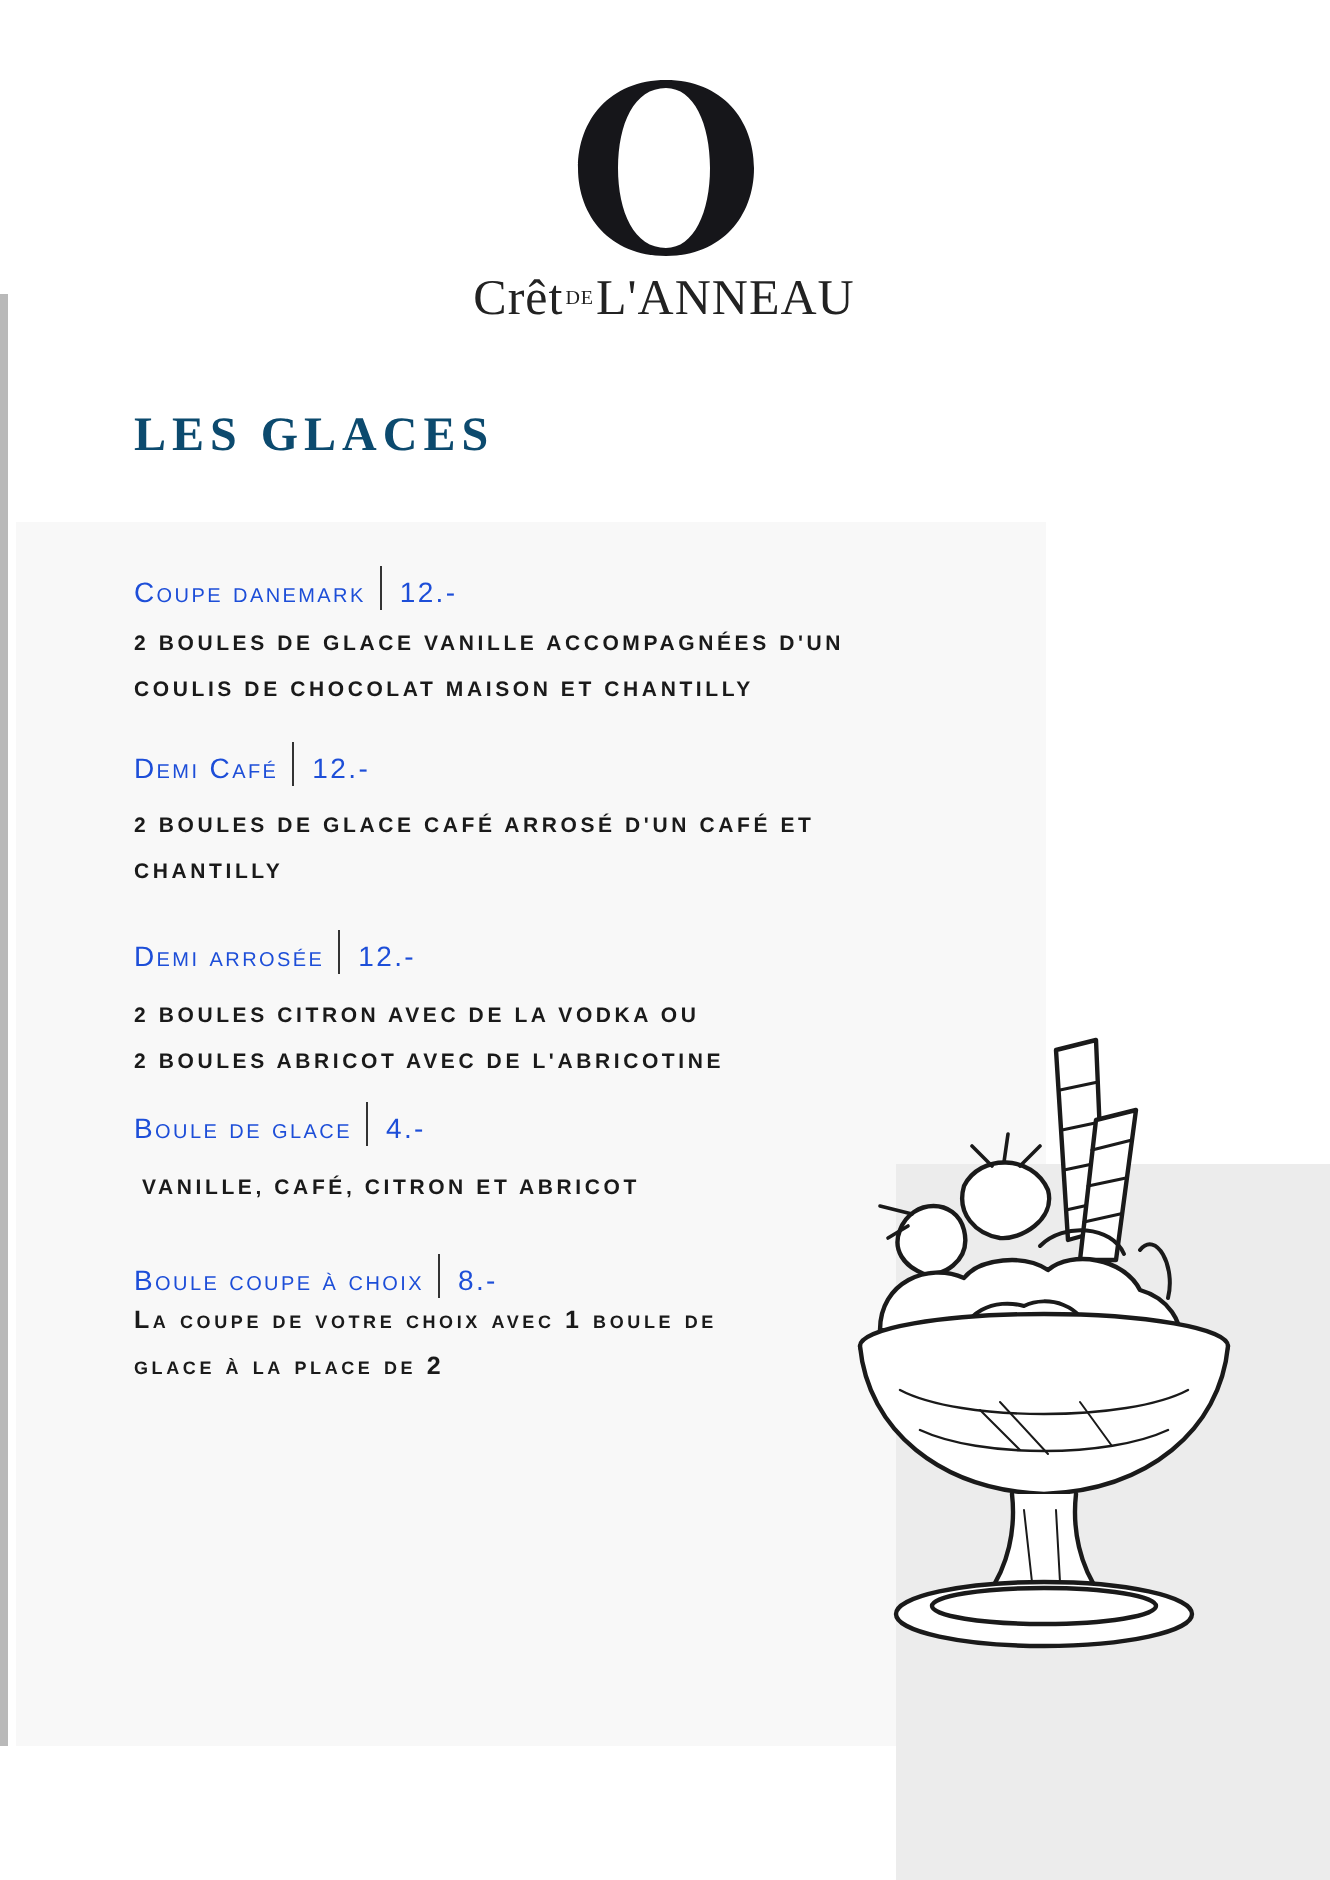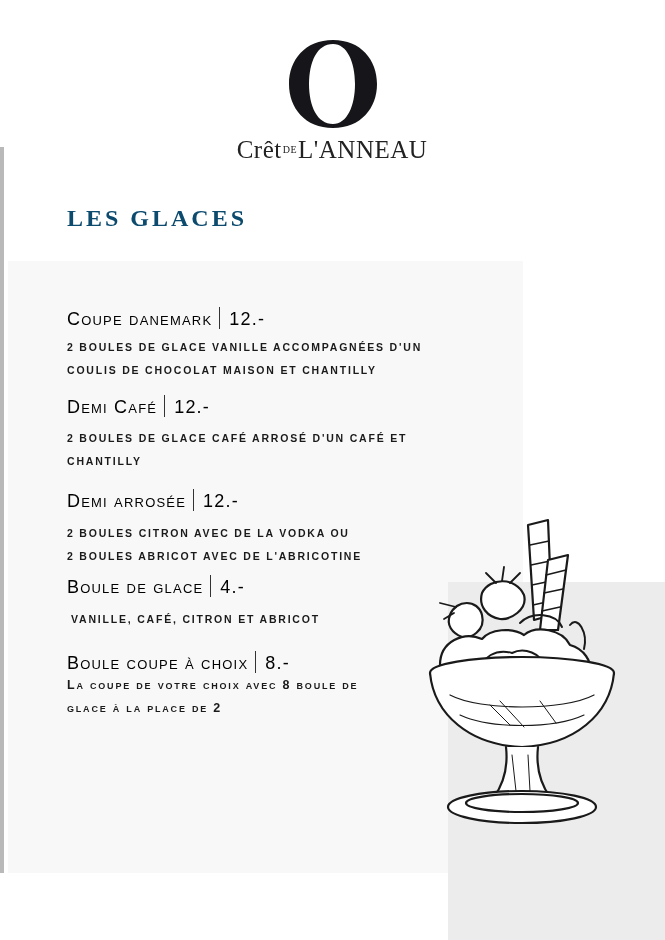--- a/index.html
+++ b/index.html
@@ -22,21 +22,21 @@
   .brand .de { font-size: 10px; vertical-align: 5px; margin: 0 1px; }
 
   .title {
     position: absolute; left: 67px; top: 205px;
     font-family: "Liberation Serif", serif; font-weight: bold; font-size: 24px;
     letter-spacing: 3px; color: #0c4a6e;
   }
 
   .item { position: absolute; left: 67px; }
   .item-name {
-    font-size: 18px; font-variant: small-caps; letter-spacing: 1.2px; color: #000000; white-space: nowrap; margin-top: 24px;
+    font-size: 14px; font-variant: small-caps; letter-spacing: 1.2px; color: #1d4ed8; white-space: nowrap;
   }
   .item-name .sep { display: inline-block; width: 1px; height: 22px; background: #333; vertical-align: -4px; margin: 0 9px 0 7px; }
   .item-desc {
     font-size: 10.5px; text-transform: uppercase; letter-spacing: 1.8px; color: #1a1a1a;
     line-height: 23px; font-weight: bold; white-space: nowrap;
   }
   .item-desc.sc { text-transform: none; font-variant: small-caps; font-size: 12.5px; }
 
   .sundae { position: absolute; left: 420px; top: 515px; width: 215px; height: 320px; }
 </style>
@@ -96,21 +96,21 @@
   <div class="item-desc" style="margin-top:10px; padding-left:4px">
     <div>vanille, café, citron et abricot</div>
   </div>
 </div>
 
 <div class="item" style="top:627px">
   <div class="item-name">
     <span>Boule coupe à choix</span><span class="sep"></span><span>8.-</span>
   </div>
   <div class="item-desc sc" style="margin-top:0px">
-    <div>La coupe de votre choix avec 8 boule de</div>
+    <div>La coupe de votre choix avec 1 boule de</div>
     <div>glace à la place de 2</div>
   </div>
 </div>
 
 <svg class="sundae" viewBox="0 0 215 320" fill="none" stroke="#1a1a1a" stroke-width="2.2" stroke-linecap="round" stroke-linejoin="round">
 
   <path d="M108 10 L128 5 L132 100 L114 105 Z" fill="#ffffff"></path>
   <path d="M110 30 L129 26 M111 50 L130 46 M112 70 L131 66 M113 90 L131 86" stroke-width="1.6"></path>
   <path d="M128 45 L148 40 L138 115 L120 115 Z" fill="#ffffff"></path>
   <path d="M126 60 L146 55 M124 78 L143 74 M122 96 L140 92" stroke-width="1.6"></path>

